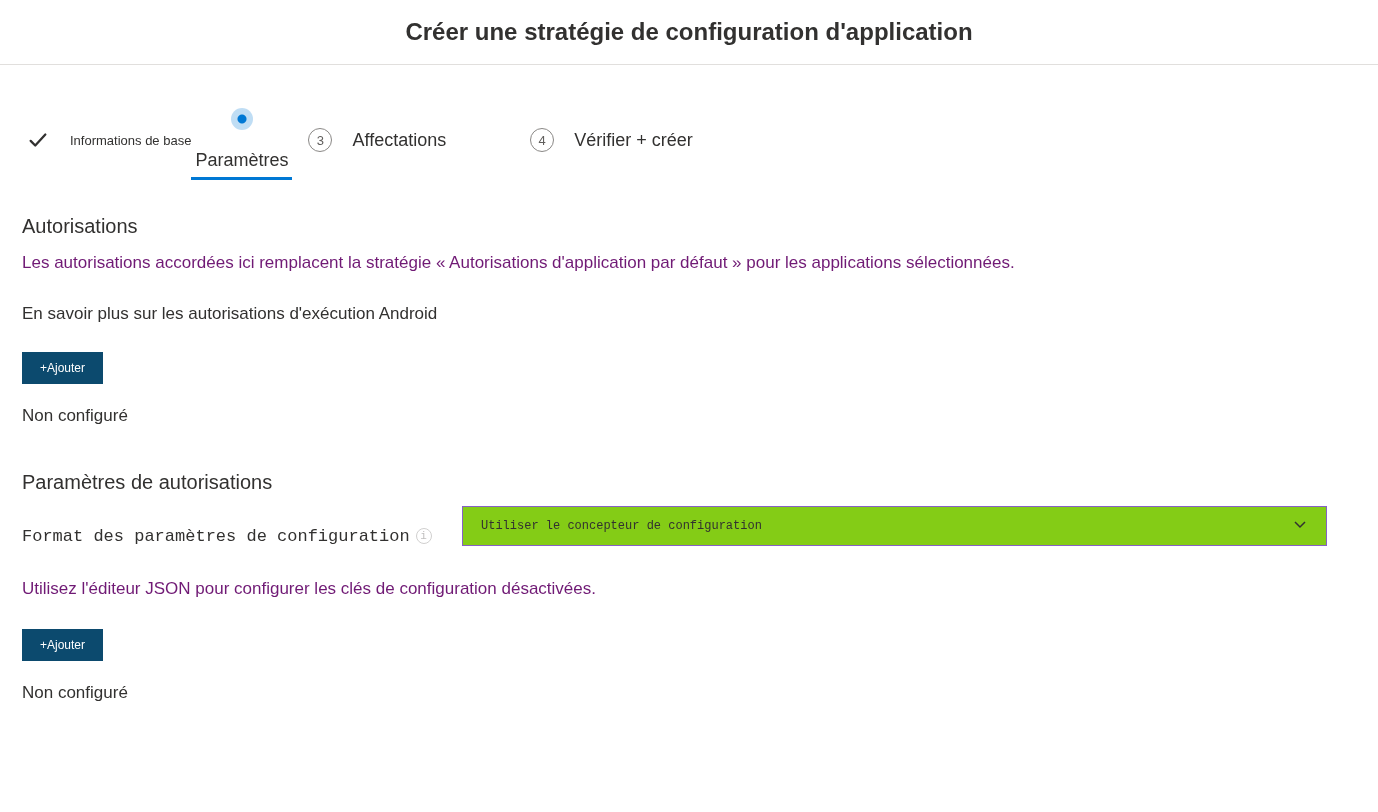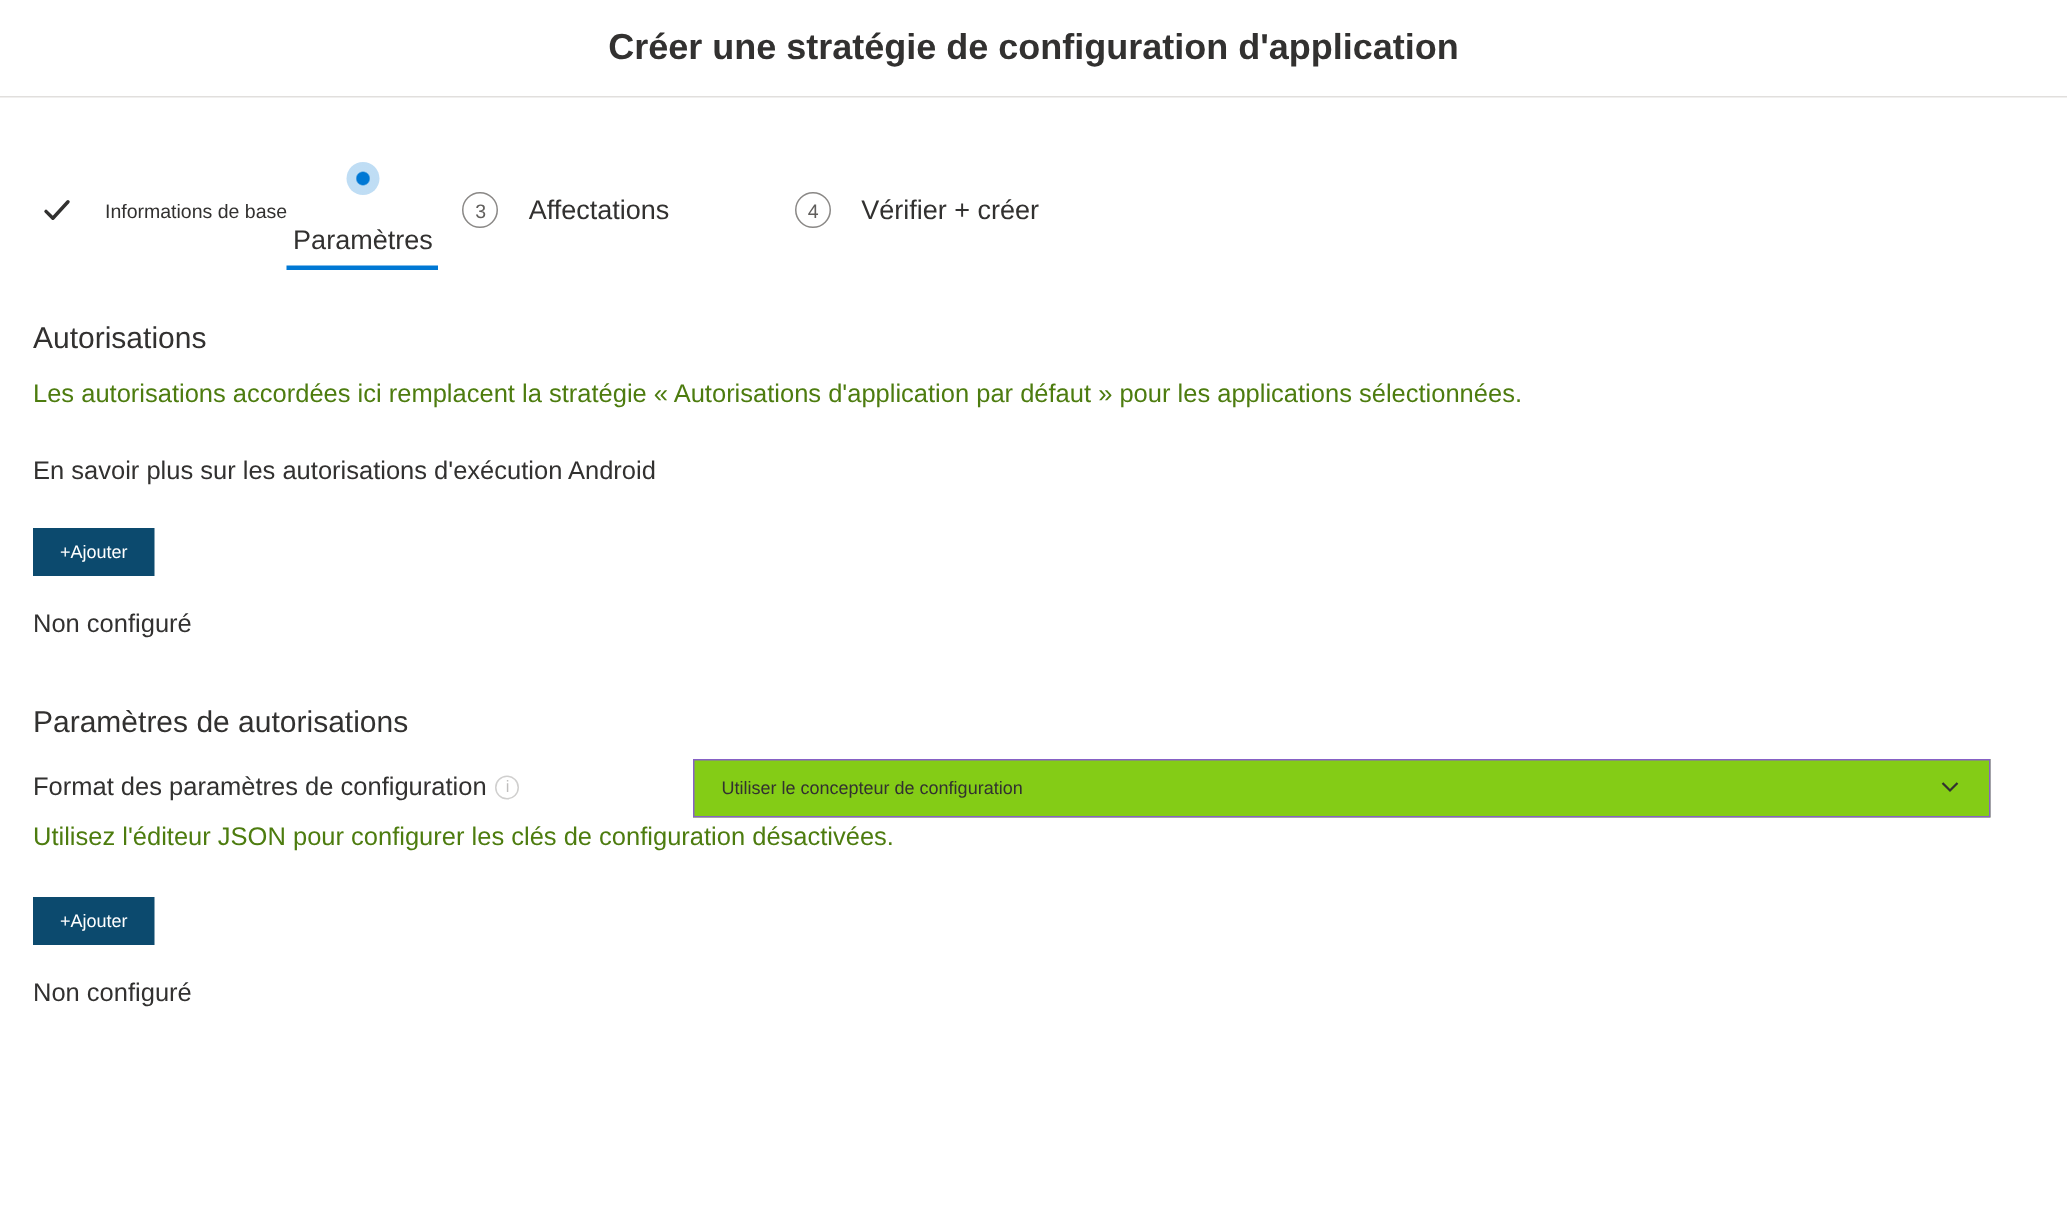--- a/index.html
+++ b/index.html
@@ -74,21 +74,21 @@
     .step-spacer-lg { width: 60px; }
 
     .section-heading {
       font-size: 20px;
       font-weight: 400;
       margin-bottom: 12px;
     }
     .body-text {
       font-size: 17px;
       line-height: 1.5;
-      color: #4d7c0f;
+      color: #701a75;
       margin-bottom: 28px;
     }
     .link-text {
       font-size: 17px;
       color: #323130;
       margin-bottom: 28px;
     }
     .btn-primary {
       background: #0c4a6e;
       color: #ffffff;
@@ -101,22 +101,24 @@
       gap: 2px;
       margin-bottom: 22px;
     }
     .status-text {
       font-size: 17px;
       color: #323130;
       margin-bottom: 45px;
     }
     .field-row {
       display: flex;
-      align-items: center;
+      align-items: flex-end;
       gap: 10px;
+      margin-bottom: 30px;
+      font-family: Liberation Mono, monospace;
     }
     .field-label {
       font-size: 17px;
       color: #323130;
       width: 430px;
       display: flex;
       align-items: center;
       gap: 6px;
     }
     .info-icon {

